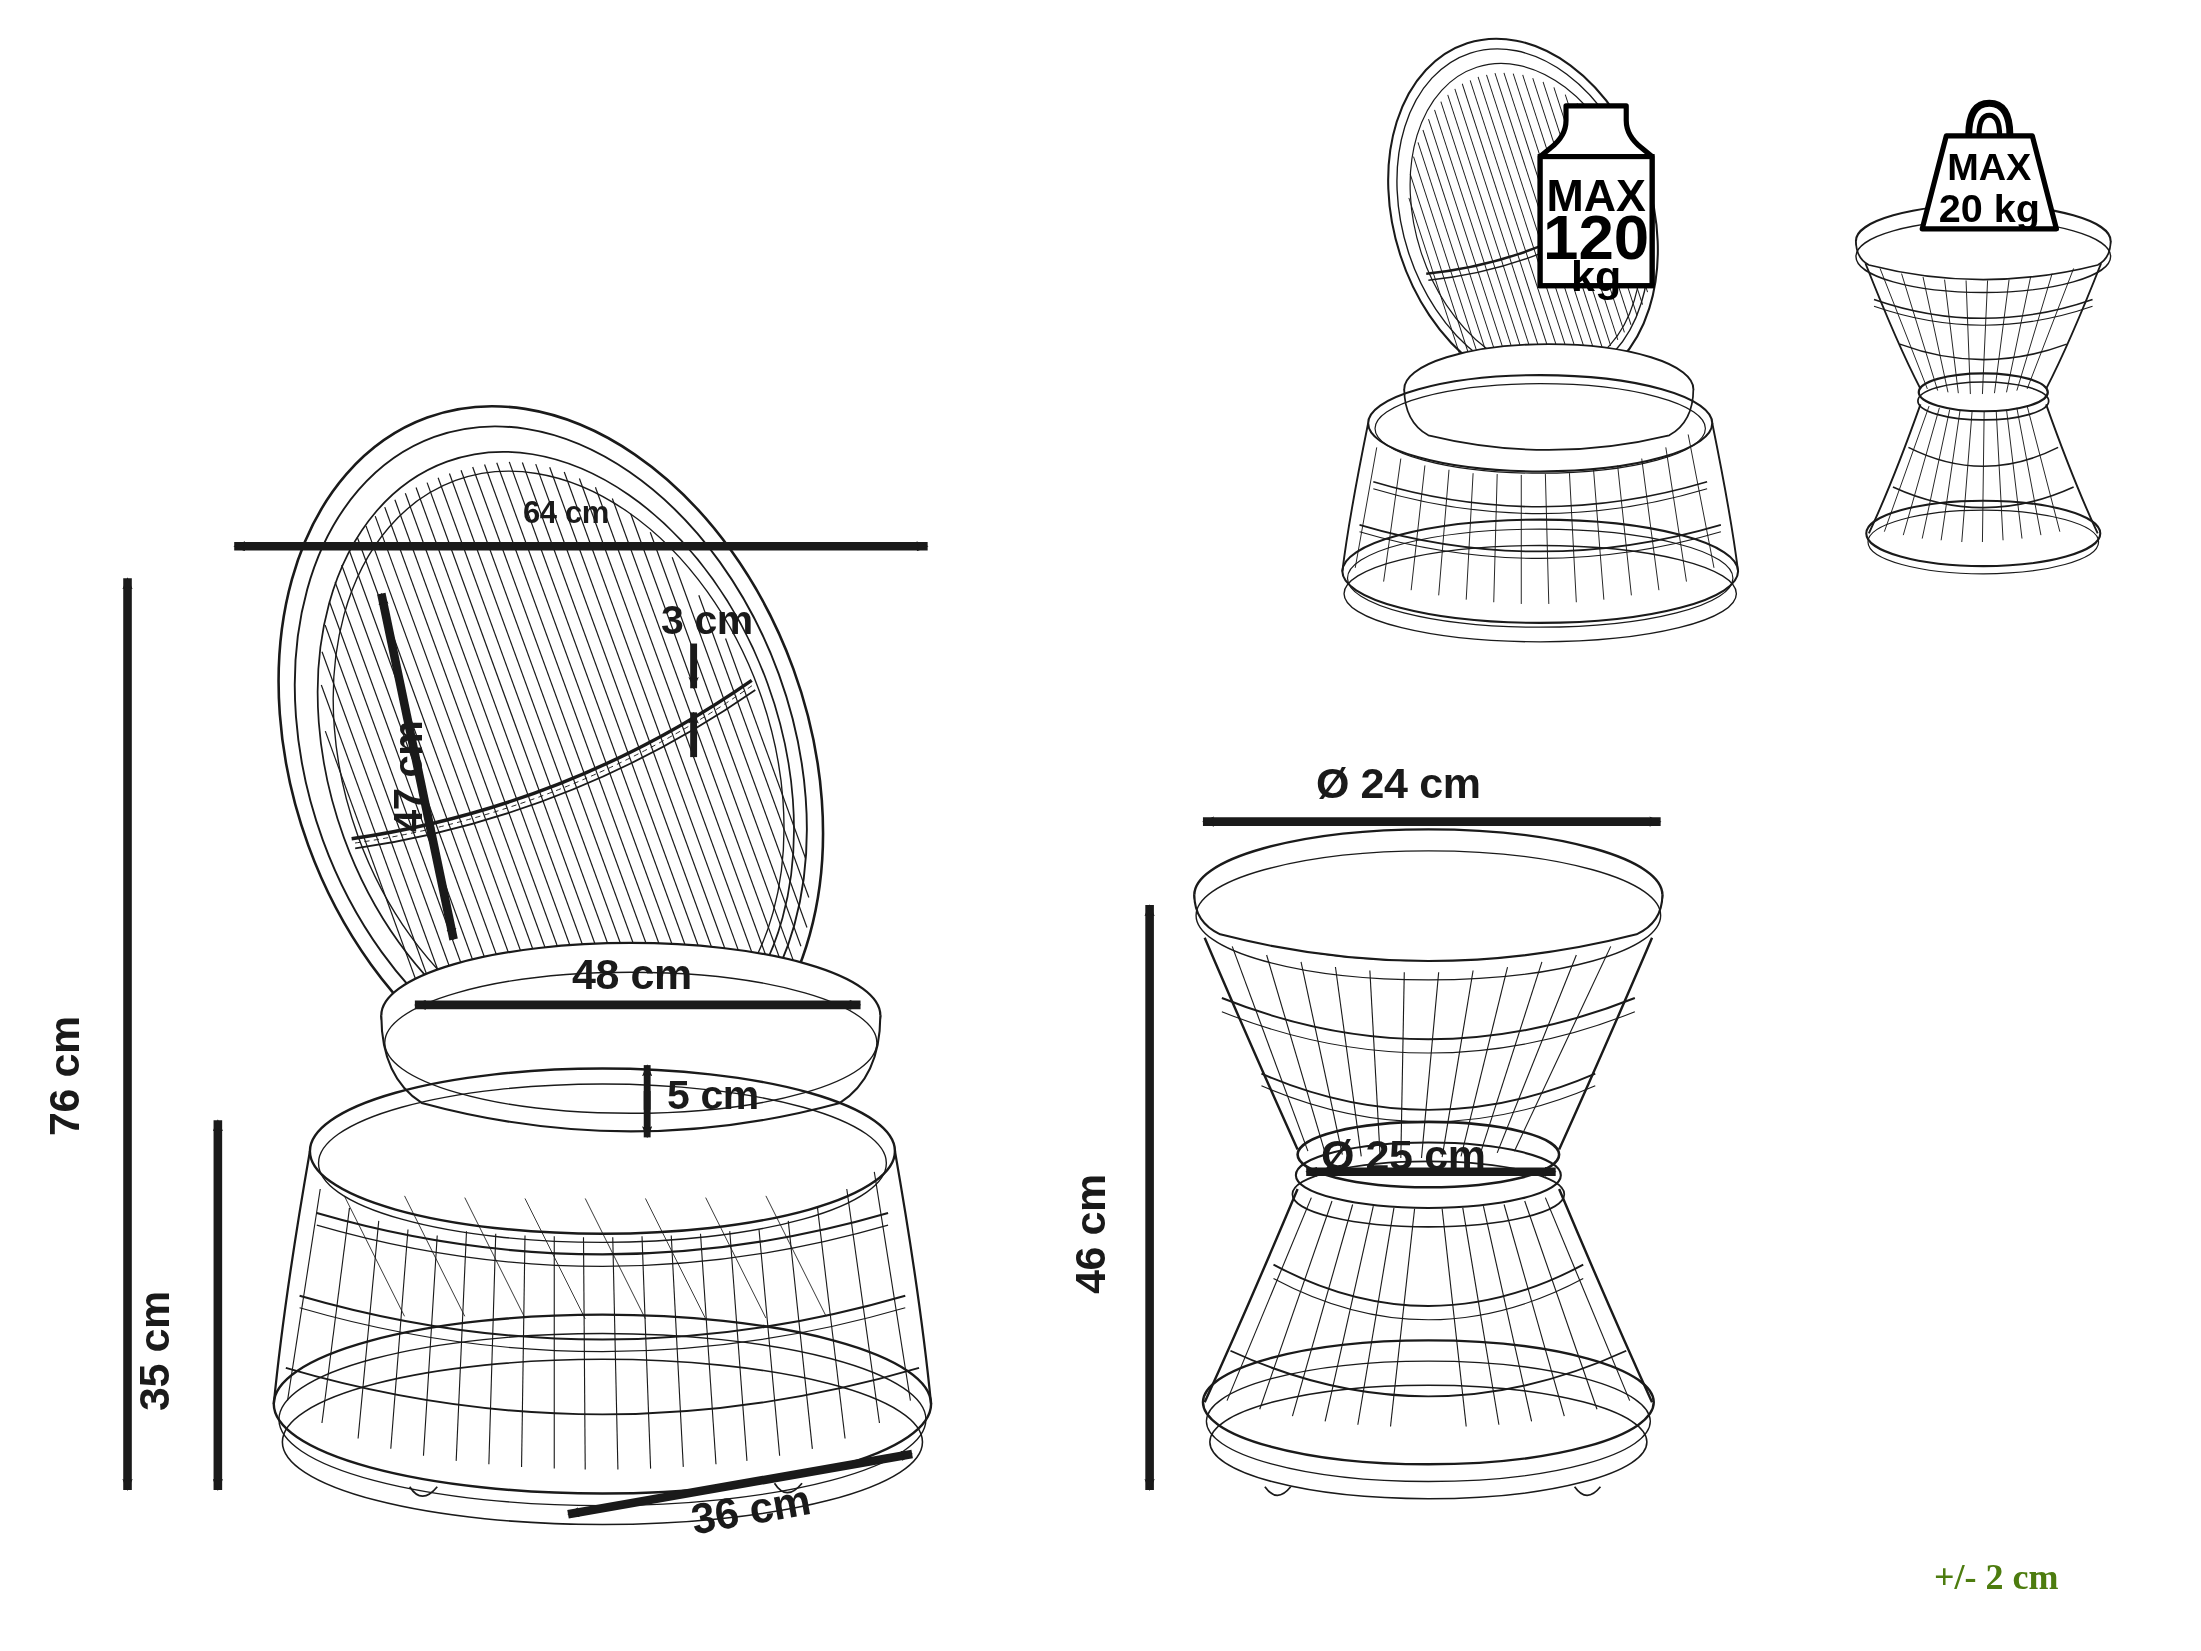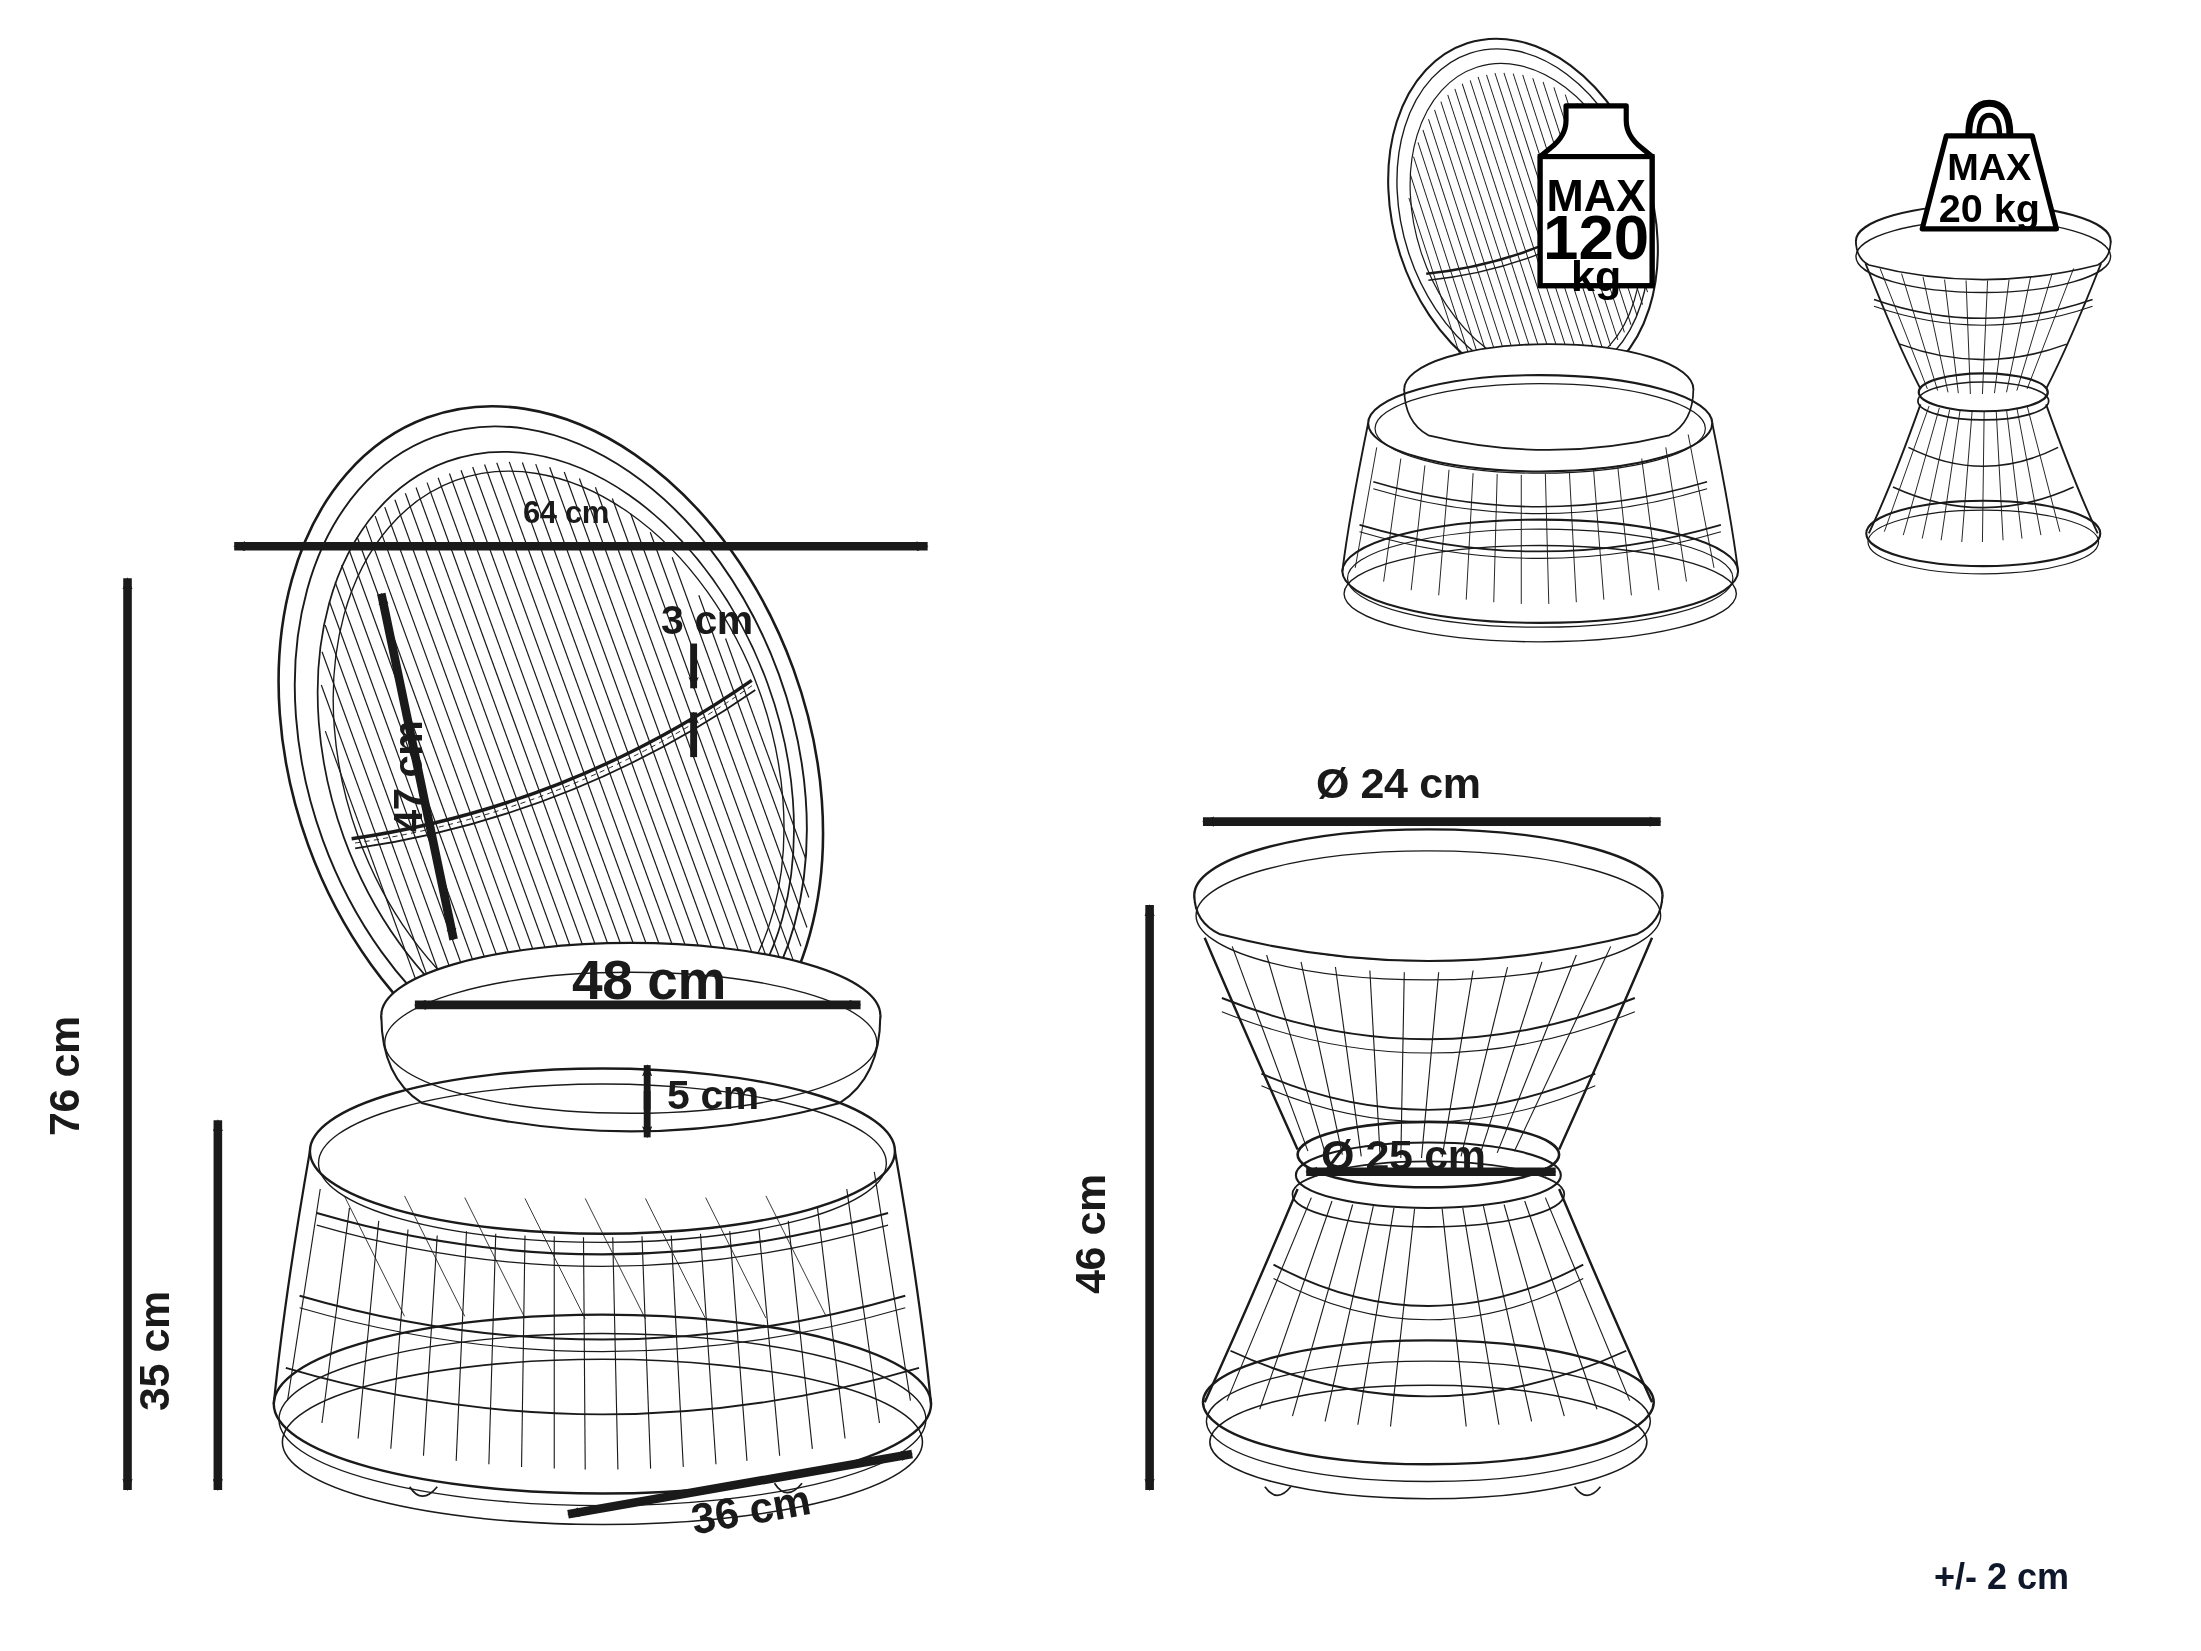--- a/index.html
+++ b/index.html
@@ -16,23 +16,23 @@
     font-family:"Liberation Sans", sans-serif;
     font-weight:bold;
     color:#1a1a1a;
     white-space:nowrap;
     letter-spacing:-0.4px;
     line-height:1;
     user-select:none;
   }
   .tol{
     position:absolute;
-    font-family:Liberation Sans, sans-serif;
+    font-family:Liberation Serif, serif;
     font-weight:bold;
-    color:#0f172a;
+    color:#4d7c0f;
     white-space:nowrap;
   }
   .rot90{transform:rotate(-90deg);transform-origin:left bottom;}
   .badge-text{
     font-family:"Liberation Sans", sans-serif;
     font-weight:bold;
     fill:#000;
     text-anchor:middle;
     dominant-baseline:middle;
   }
@@ -393,21 +393,21 @@
     <text class="badge-text" x="2312" y="246" font-size="46">20 kg</text>
   </g>
 </svg>
 
 <div class="dimtext" style="left:515px;top:497px;font-size:31px;margin-left:8px;">64 cm</div>
 
 <div class="dimtext" style="left:661px;top:587px;font-size:41px;margin-top:13px;">3 cm</div>
 
 <div class="dimtext rot90" style="left:428px;top:792px;font-size:40px;">47 cm</div>
 
-<div class="dimtext" style="left:572px;top:953px;font-size:55px;">48 cm</div>
+<div class="dimtext" style="left:572px;top:953px;font-size:43px;">48 cm</div>
 
 <div class="dimtext" style="left:667px;top:1075px;font-size:41px;">5 cm</div>
 
 <div class="dimtext rot90" style="left:86px;top:1093px;font-size:43px;">76 cm</div>
 
 <div class="dimtext rot90" style="left:176px;top:1368px;font-size:43px;">35 cm</div>
 
 <div class="dimtext" style="left:688px;top:1499px;font-size:43px;transform:rotate(-10deg);transform-origin:left top;">36 cm</div>
 
 <div class="dimtext" style="left:1316px;top:762px;font-size:43px;">Ø 24 cm</div>

